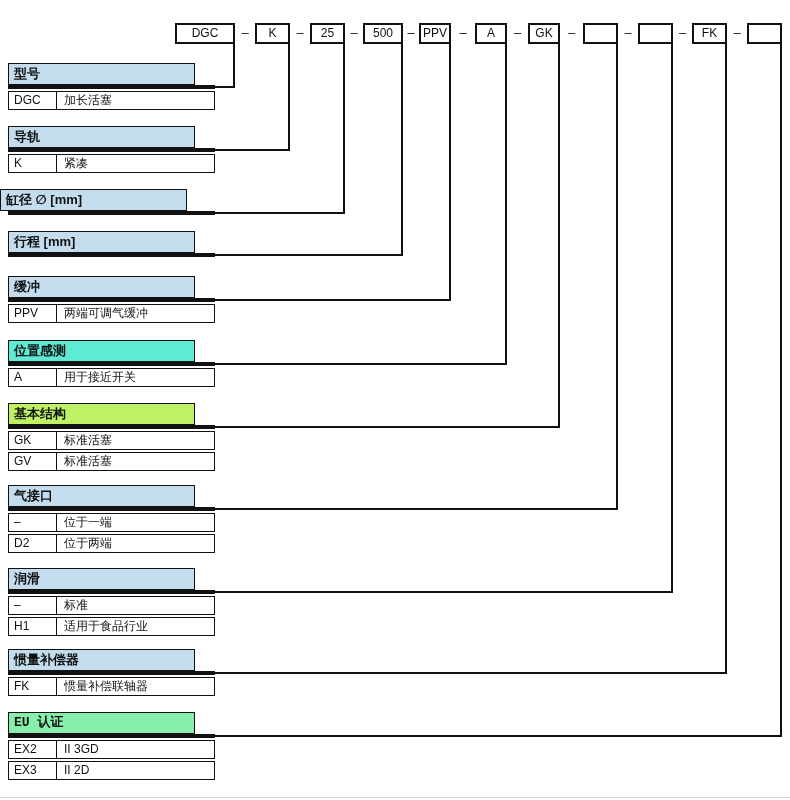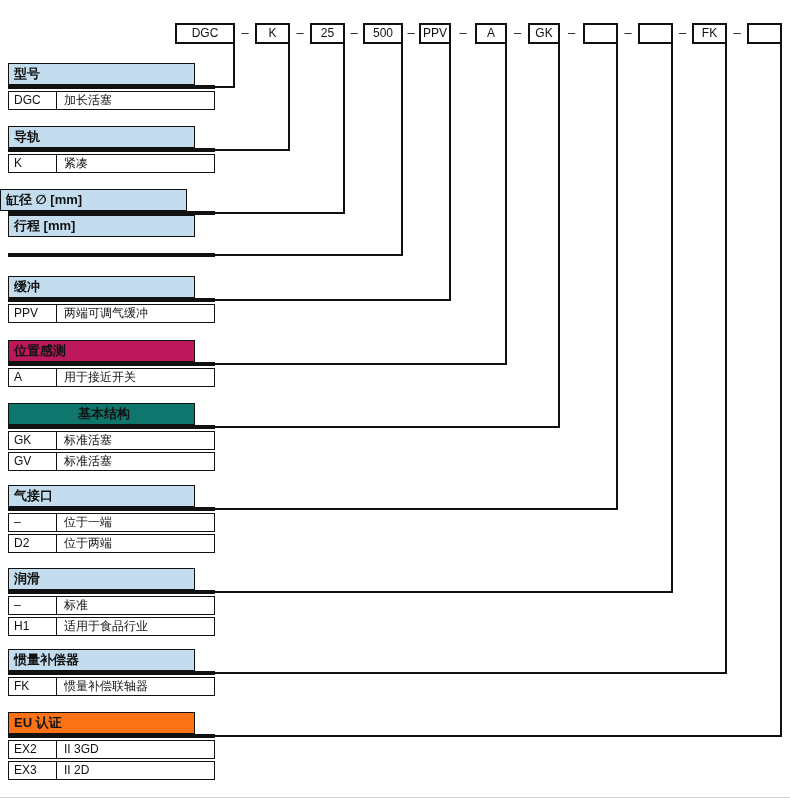--- a/index.html
+++ b/index.html
@@ -99,35 +99,35 @@
         <div class="cell-desc">加长活塞</div>
       </div>
       <div class="sec-header" style="left: 8px; top: 126px; background: rgb(195, 221, 238);"><span>导轨</span></div>
       <div class="sec-bar" style="left: 8px; top: 148px;"></div>
       <div class="sec-row" style="left: 8px; top: 154px;">
         <div class="cell-code">K</div>
         <div class="cell-desc">紧凑</div>
       </div>
       <div class="sec-header" style="left: 0; top: 189px; background: rgb(195, 221, 238);"><span>缸径 ∅ [mm]</span></div>
       <div class="sec-bar" style="left: 8px; top: 211px;"></div>
-      <div class="sec-header" style="left: 8px; top: 215px; background: rgb(195, 221, 238);"><span>行程 [mm]</span></div>
+      <div class="sec-header" style="left: 8px; top: 231px; background: rgb(195, 221, 238);"><span>行程 [mm]</span></div>
       <div class="sec-bar" style="left: 8px; top: 253px;"></div>
       <div class="sec-header" style="left: 8px; top: 276px; background: rgb(195, 221, 238);"><span>缓冲</span></div>
       <div class="sec-bar" style="left: 8px; top: 298px;"></div>
       <div class="sec-row" style="left: 8px; top: 304px;">
         <div class="cell-code">PPV</div>
         <div class="cell-desc">两端可调气缓冲</div>
       </div>
-      <div class="sec-header" style="left: 8px; top: 340px; background: #be185d;"><span>位置感测</span></div>
+      <div class="sec-header" style="left: 8px; top: 340px; background: #5eead4;"><span>位置感测</span></div>
       <div class="sec-bar" style="left: 8px; top: 362px;"></div>
       <div class="sec-row" style="left: 8px; top: 368px;">
         <div class="cell-code">A</div>
         <div class="cell-desc">用于接近开关</div>
       </div>
-      <div class="sec-header" style="left: 8px; top: 403px; background: #0f766e; text-align: center;"><span>基本结构</span></div>
+      <div class="sec-header" style="left: 8px; top: 403px; background: #bef264;"><span>基本结构</span></div>
       <div class="sec-bar" style="left: 8px; top: 425px;"></div>
       <div class="sec-row" style="left: 8px; top: 431px;">
         <div class="cell-code">GK</div>
         <div class="cell-desc">标准活塞</div>
       </div>
       <div class="sec-row" style="left: 8px; top: 452px;">
         <div class="cell-code">GV</div>
         <div class="cell-desc">标准活塞</div>
       </div>
       <div class="sec-header" style="left: 8px; top: 485px; background: rgb(195, 221, 238);"><span>气接口</span></div>
@@ -149,21 +149,21 @@
       <div class="sec-row" style="left: 8px; top: 617px;">
         <div class="cell-code">H1</div>
         <div class="cell-desc">适用于食品行业</div>
       </div>
       <div class="sec-header" style="left: 8px; top: 649px; background: rgb(195, 221, 238);"><span>惯量补偿器</span></div>
       <div class="sec-bar" style="left: 8px; top: 671px;"></div>
       <div class="sec-row" style="left: 8px; top: 677px;">
         <div class="cell-code">FK</div>
         <div class="cell-desc">惯量补偿联轴器</div>
       </div>
-      <div class="sec-header" style="left: 8px; top: 712px; background: #f97316;"><span>EU 认证</span></div>
+      <div class="sec-header" style="left: 8px; top: 712px; background: #86efac; font-family: Liberation Mono, monospace;"><span>EU 认证</span></div>
       <div class="sec-bar" style="left: 8px; top: 734px;"></div>
       <div class="sec-row" style="left: 8px; top: 740px;">
         <div class="cell-code">EX2</div>
         <div class="cell-desc">II 3GD</div>
       </div>
       <div class="sec-row" style="left: 8px; top: 761px;">
         <div class="cell-code">EX3</div>
         <div class="cell-desc">II 2D</div>
       </div>
     </div>

